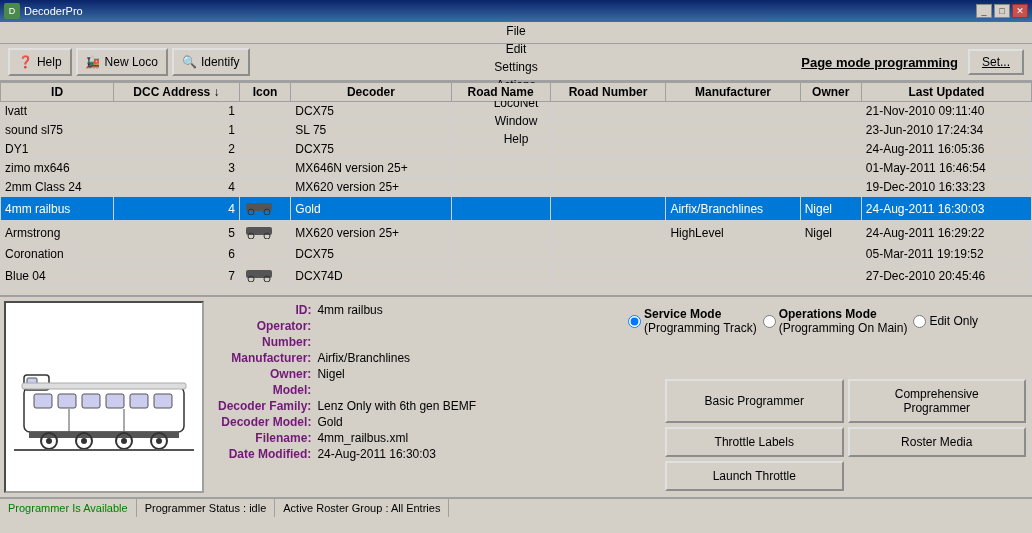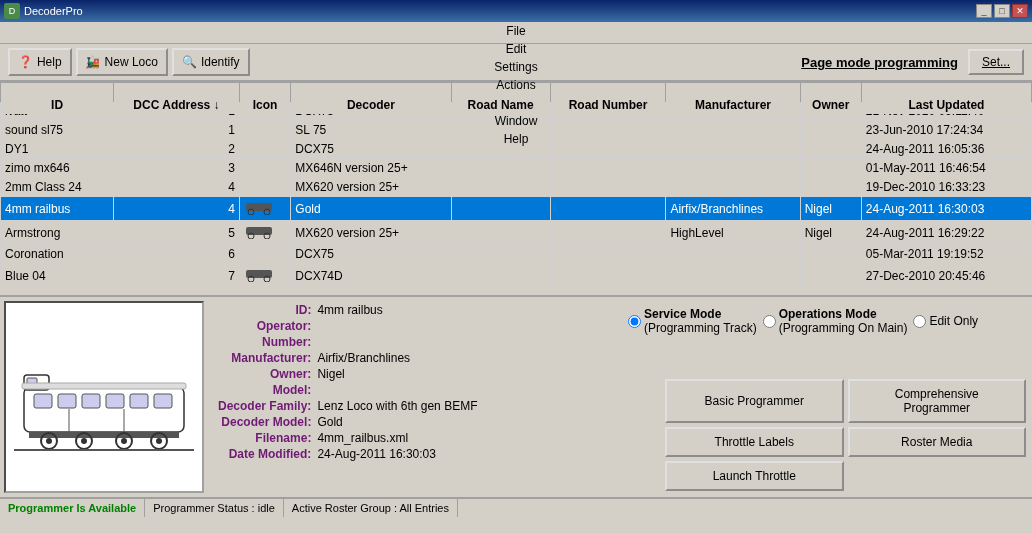--- a/index.html
+++ b/index.html
@@ -130,21 +130,21 @@
       border-collapse: collapse;
       font-size: 12px;
     }
     thead th {
       background: #d4d0c8;
       border: 1px solid #a0a0a0;
       padding: 2px 4px;
       text-align: center;
       font-weight: bold;
       position: sticky;
-      top: 13px;
+      top: 0;
       z-index: 1;
       margin-top: 27px;
     }
     tbody td {
       border: 1px solid #d0d0d0;
       padding: 2px 4px;
       white-space: nowrap;
     }
     tbody tr.selected { background: #0078d7; color: white; }
     tbody tr.selected td { color: white; }
@@ -243,21 +243,21 @@
       align-items: center;
     }
     .status-item {
       padding: 0 8px;
       border-right: 1px solid #a0a0a0;
       height: 100%;
       display: flex;
       align-items: center;
       font-size: 11px;
     }
-    .status-item.available { color: green; font-weight: bold; }
+    .status-item.available { color: green; font-weight: normal; }
 
     
     .table-container::-webkit-scrollbar { width: 16px; }
     .table-container::-webkit-scrollbar-track { background: #d4d0c8; }
     .table-container::-webkit-scrollbar-thumb { background: #a0a0a0; border: 2px outset #d4d0c8; }
 
     
     .train-svg { width: 180px; height: 120px; }
   </style>
 </head>
@@ -485,21 +485,21 @@
     <span class="info-label">Manufacturer:</span>
     <span class="info-value">Airfix/Branchlines</span>
 
     <span class="info-label">Owner:</span>
     <span class="info-value">Nigel</span>
 
     <span class="info-label">Model:</span>
     <span class="info-value"></span>
 
     <span class="info-label">Decoder Family:</span>
-    <span class="info-value">Lenz Loco with 6th gen BEMF</span>
+    <span class="info-value">Lenz Only with 6th gen BEMF</span>
 
     <span class="info-label">Decoder Model:</span>
     <span class="info-value">Gold</span>
 
     <span class="info-label">Filename:</span>
     <span class="info-value">4mm_railbus.xml</span>
 
     <span class="info-label">Date Modified:</span>
     <span class="info-value">24-Aug-2011 16:30:03</span>
   </div>

